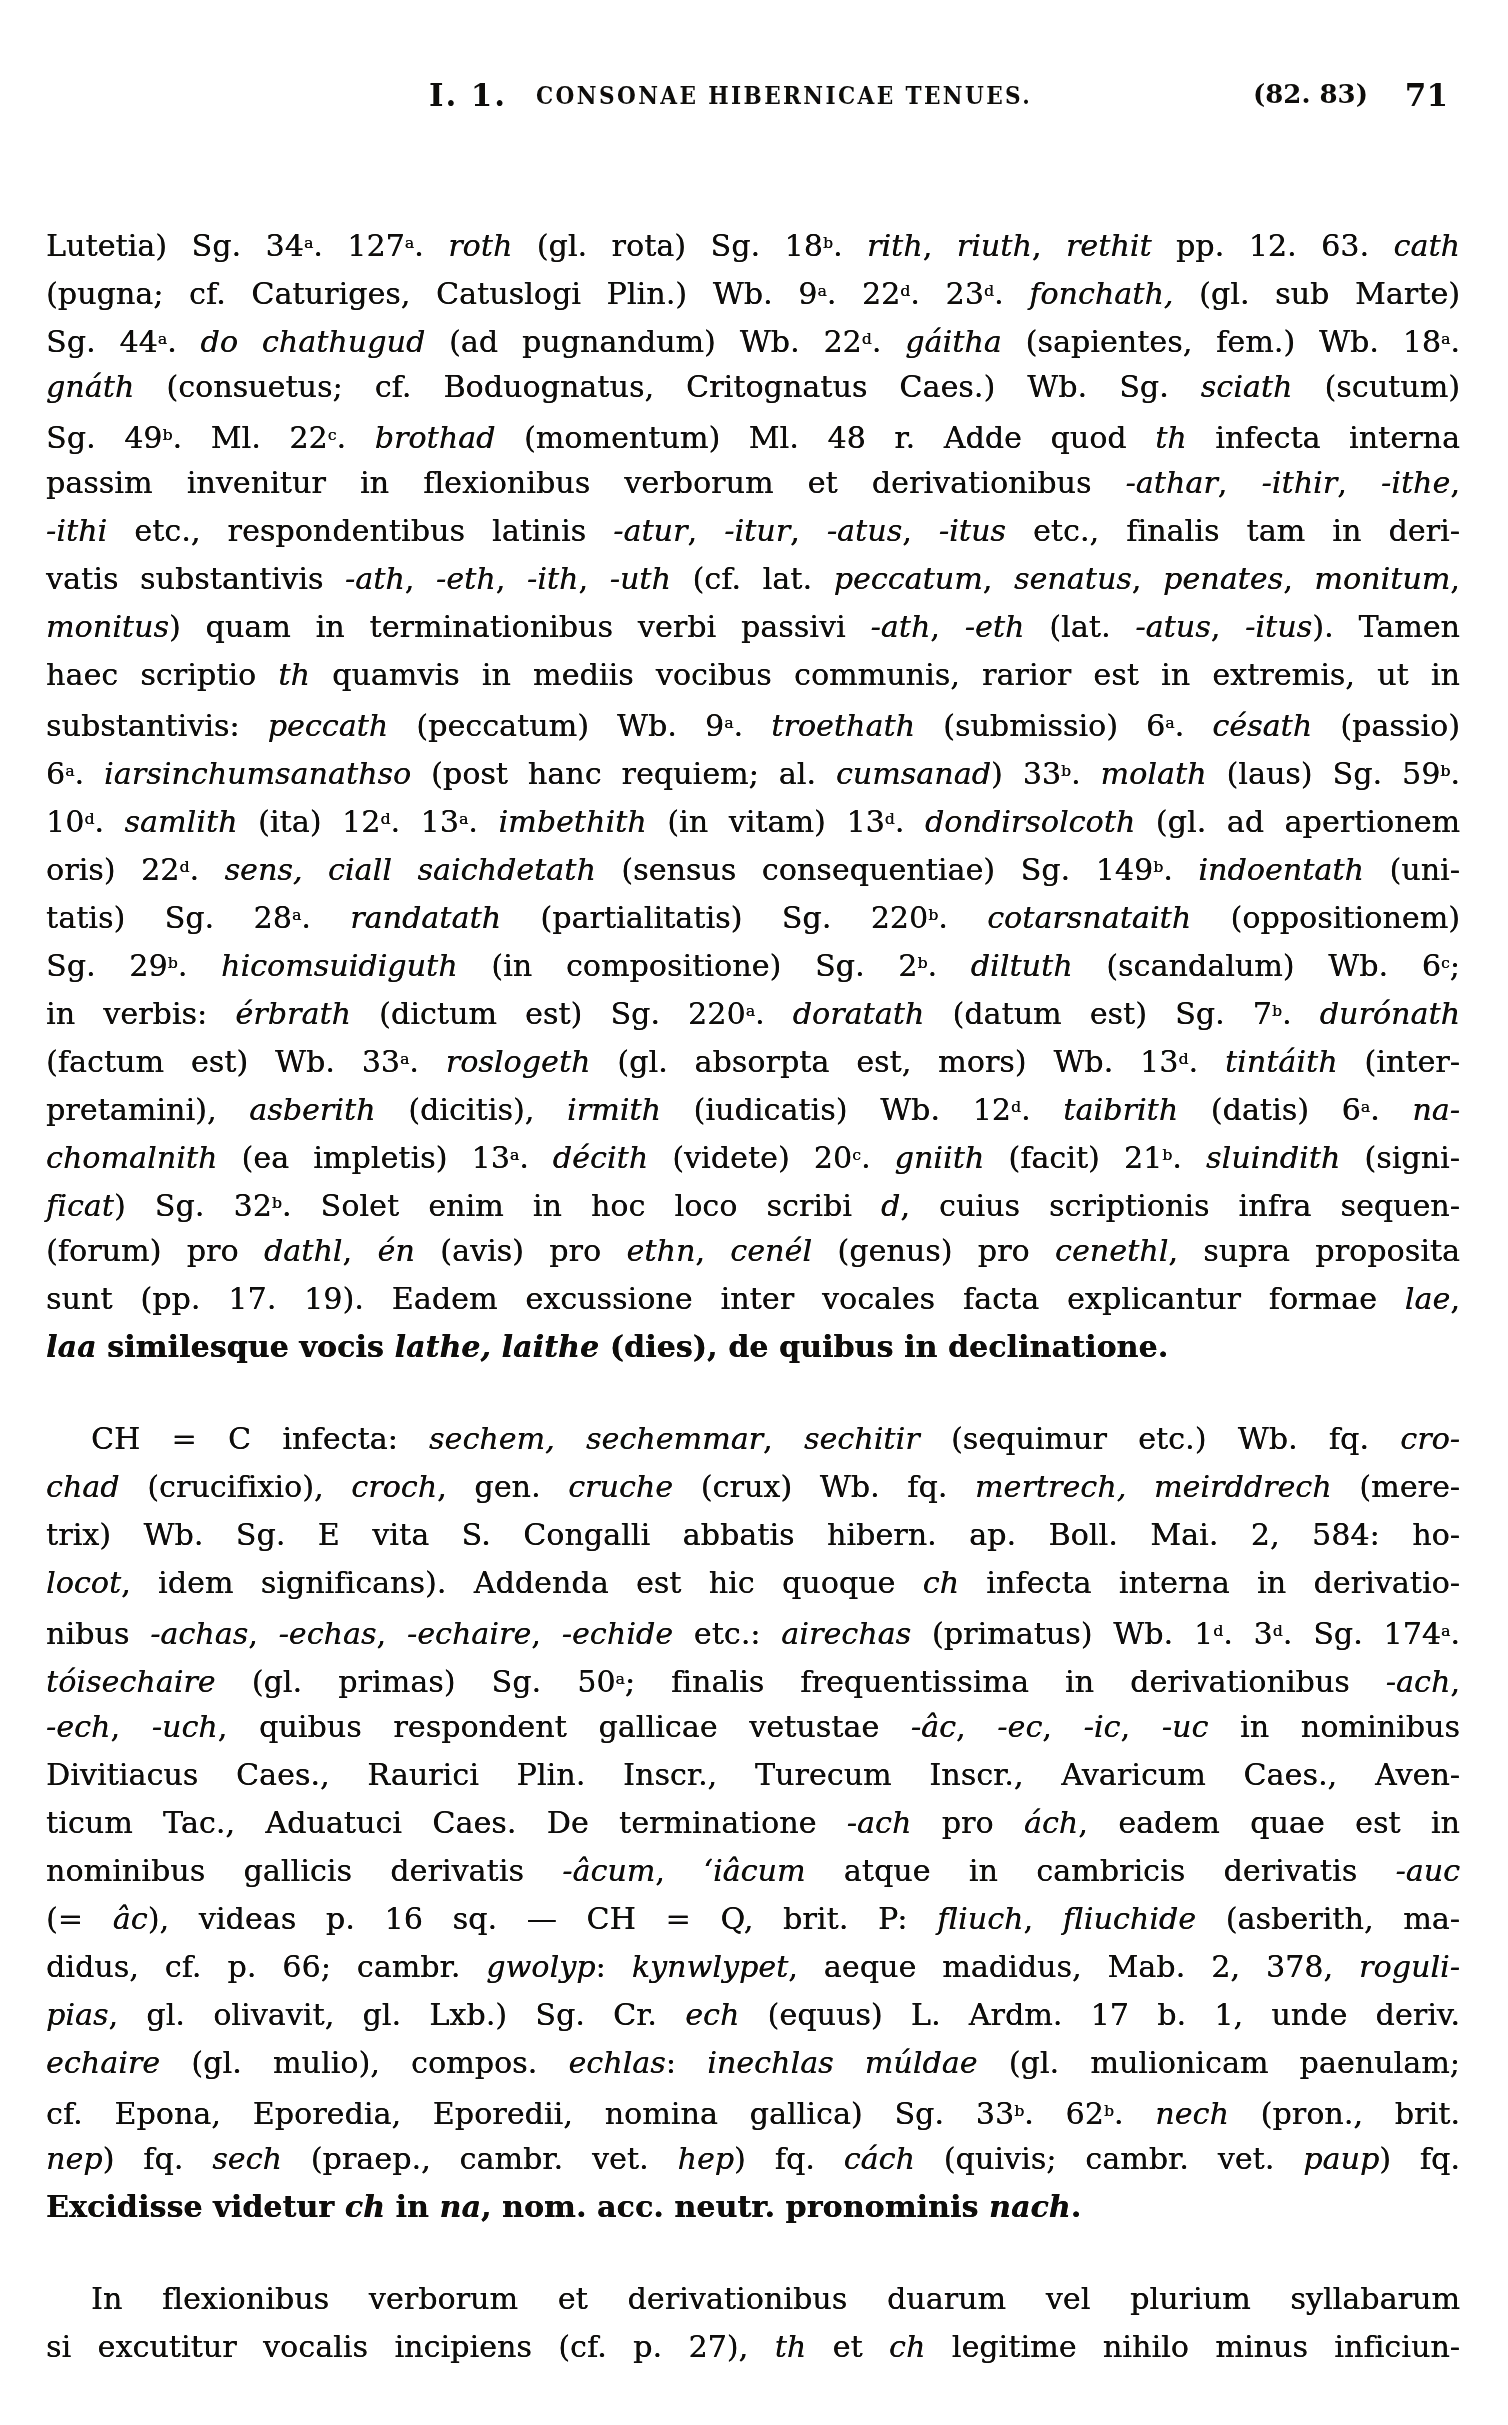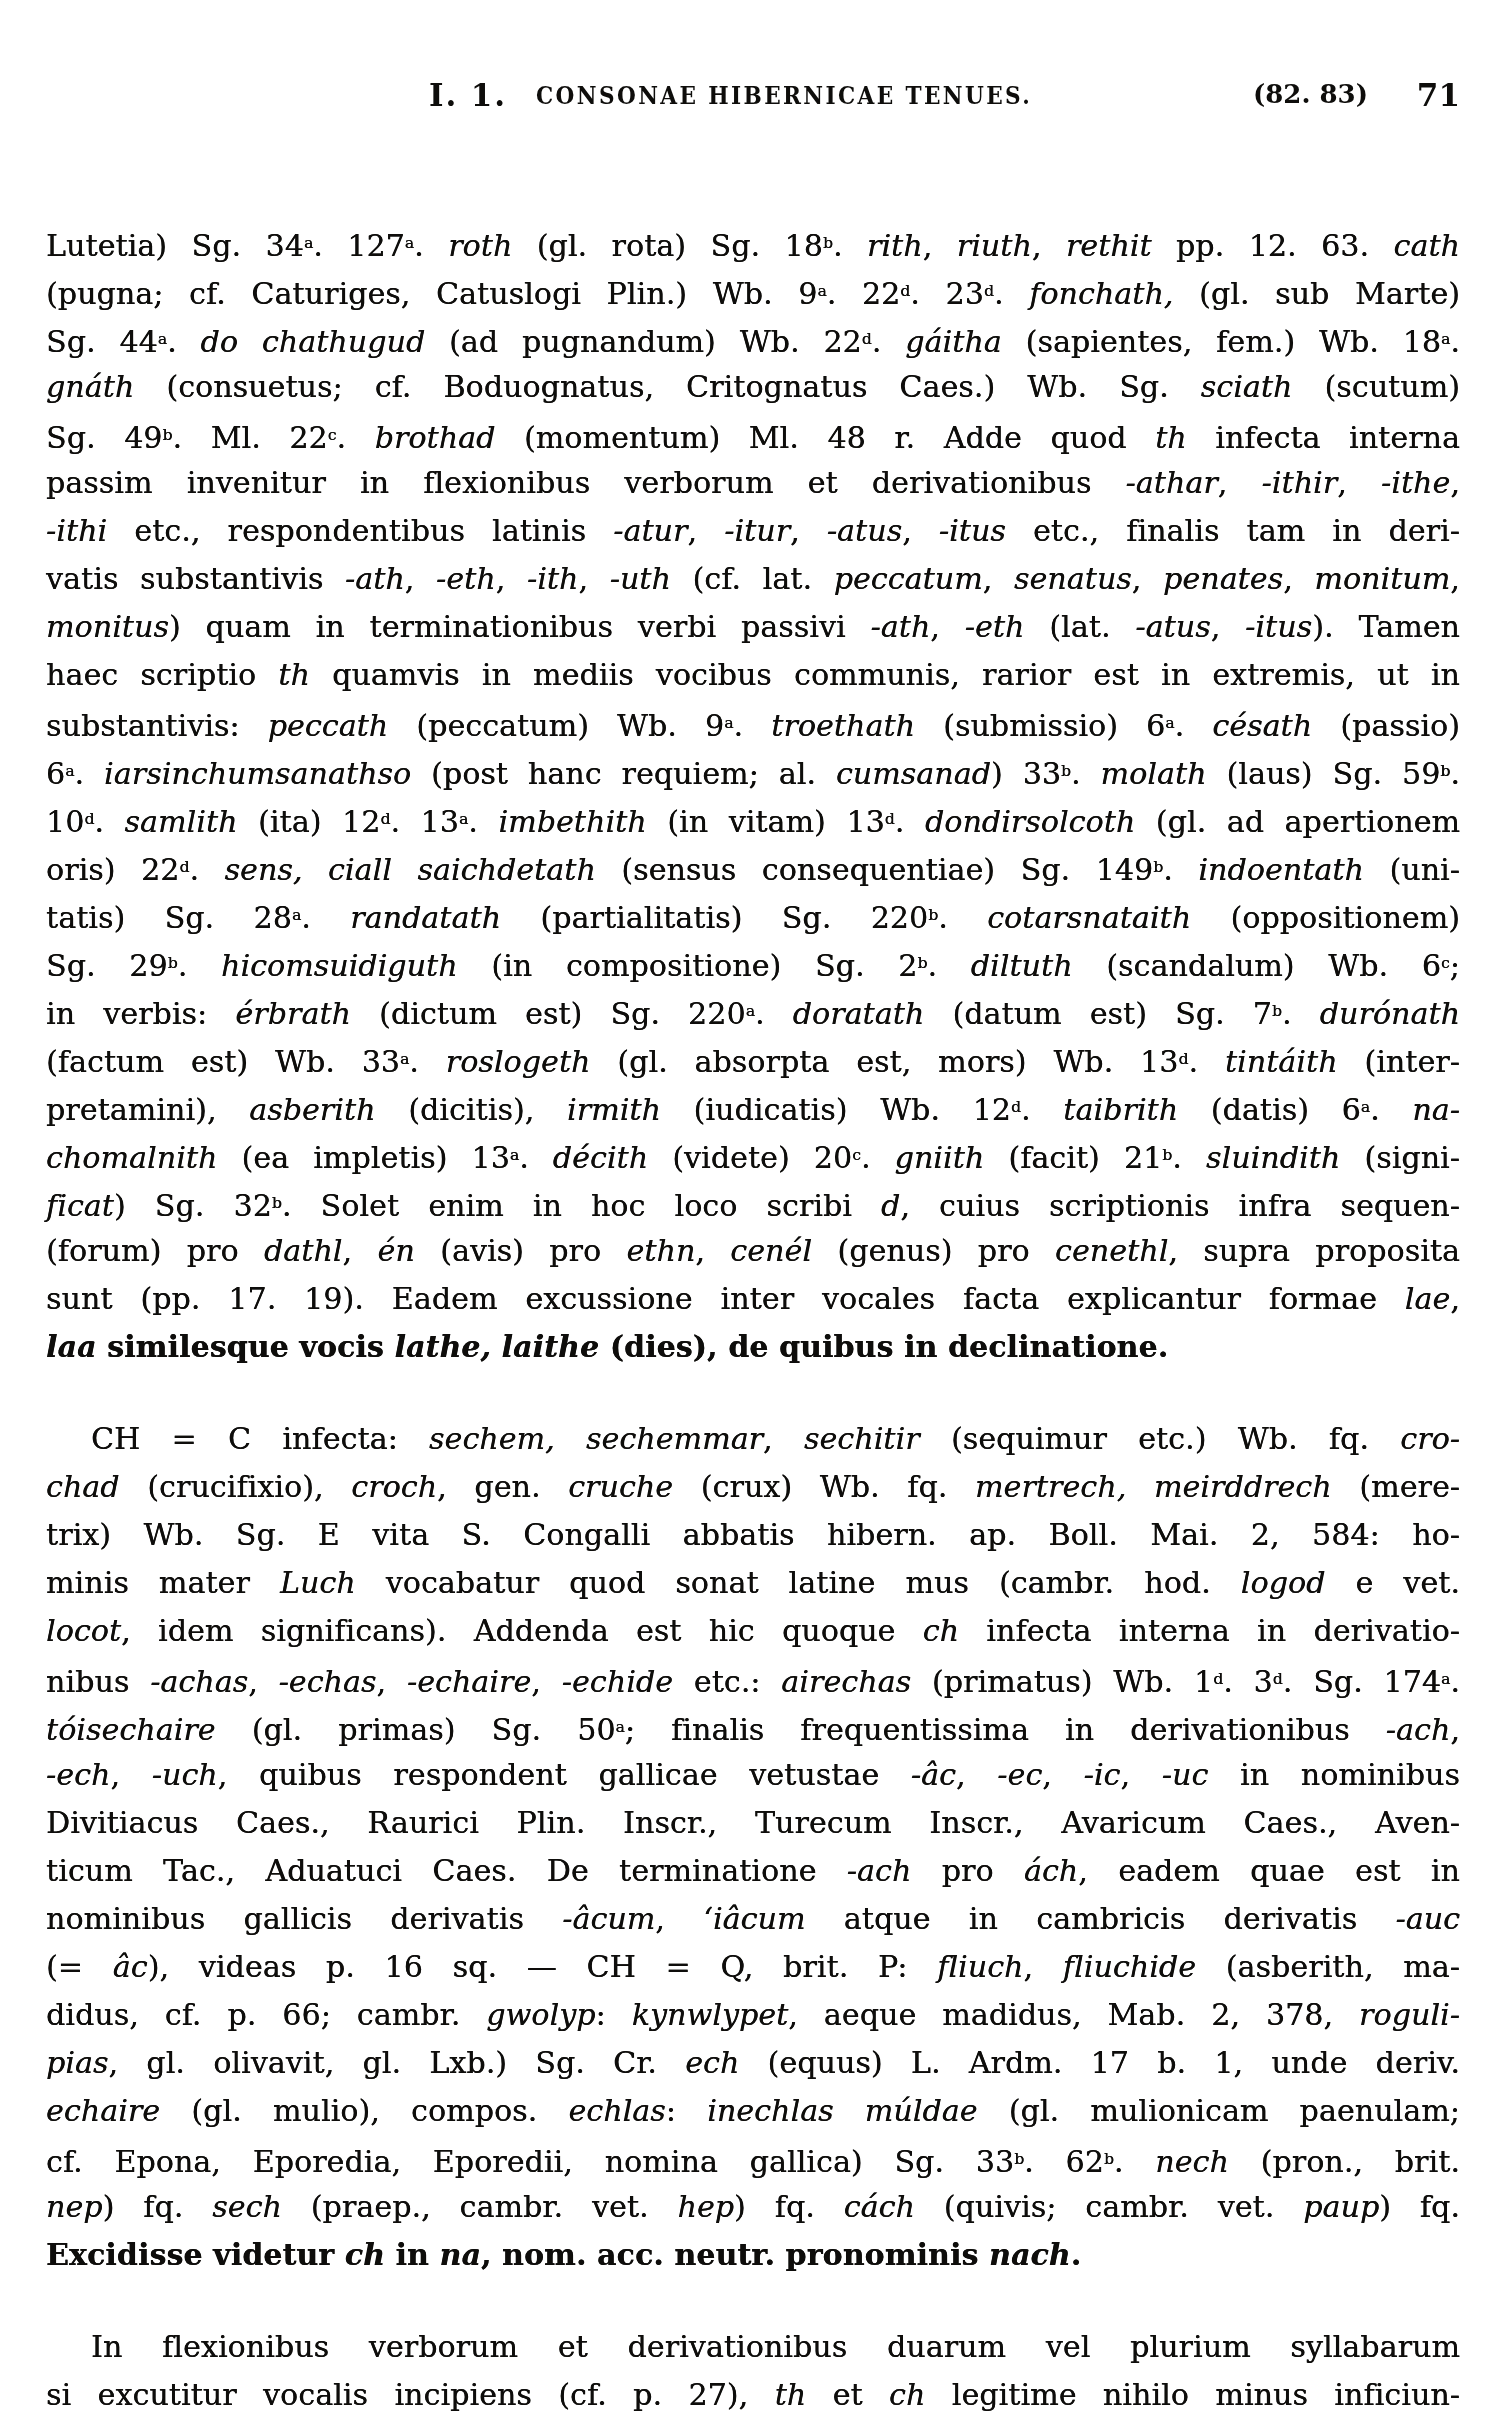--- a/index.html
+++ b/index.html
@@ -19,21 +19,21 @@
   .rh-title{
     position:absolute;left:490px;top:3.9px;
     font-size:24px;font-weight:bold;letter-spacing:2.4px;white-space:nowrap;
     font-stretch:condensed;
   }
   .rh-folio{
     position:absolute;right:92px;top:1.9px;
     font-size:26px;font-weight:bold;white-space:nowrap;
   }
   .rh-pageno{
-    position:absolute;right:0;top:0;
+    position:absolute;right:12px;top:0;
     font-size:31px;font-weight:bold;white-space:nowrap;
   }
   
   .textblock{
     position:absolute;top:219px;left:46px;width:1414px;
     font-size:30px;line-height:48px;
     text-shadow:0.3px 0 0 currentColor;
     letter-spacing:0.1px;
   }
   .line{
@@ -85,21 +85,20 @@
       <div class="line"><span class="seg-r">(factum est) Wb. 33</span><span class="seg-s">a</span><span class="seg-r">. </span><span class="seg-i">roslogeth</span><span class="seg-r"> (gl. absorpta est, mors) Wb. 13</span><span class="seg-s">d</span><span class="seg-r">. </span><span class="seg-i">tintáith</span><span class="seg-r"> (inter-</span></div>
       <div class="line"><span class="seg-r">pretamini), </span><span class="seg-i">asberith</span><span class="seg-r"> (dicitis), </span><span class="seg-i">irmith</span><span class="seg-r"> (iudicatis) Wb. 12</span><span class="seg-s">d</span><span class="seg-r">. </span><span class="seg-i">taibrith</span><span class="seg-r"> (datis) 6</span><span class="seg-s">a</span><span class="seg-r">. </span><span class="seg-i">na-</span></div>
       <div class="line"><span class="seg-i">chomalnith</span><span class="seg-r"> (ea impletis) 13</span><span class="seg-s">a</span><span class="seg-r">. </span><span class="seg-i">décith</span><span class="seg-r"> (videte) 20</span><span class="seg-s">c</span><span class="seg-r">. </span><span class="seg-i">gniith</span><span class="seg-r"> (facit) 21</span><span class="seg-s">b</span><span class="seg-r">. </span><span class="seg-i">sluindith</span><span class="seg-r"> (signi-</span></div>
       <div class="line"><span class="seg-i">ficat</span><span class="seg-r">) Sg. 32</span><span class="seg-s">b</span><span class="seg-r">. Solet enim in hoc loco scribi </span><span class="seg-i">d</span><span class="seg-r">, cuius scriptionis infra sequen-</span></div>
       <div class="line"><span class="seg-r">(forum) pro </span><span class="seg-i">dathl</span><span class="seg-r">, </span><span class="seg-i">én</span><span class="seg-r"> (avis) pro </span><span class="seg-i">ethn</span><span class="seg-r">, </span><span class="seg-i">cenél</span><span class="seg-r"> (genus) pro </span><span class="seg-i">cenethl</span><span class="seg-r">, supra proposita</span></div>
       <div class="line"><span class="seg-r">sunt (pp. 17. 19). Eadem excussione inter vocales facta explicantur formae </span><span class="seg-i">lae</span><span class="seg-r">,</span></div>
       <div class="line nj"><span class="seg-i">laa</span><span class="seg-r"> similesque vocis </span><span class="seg-i">lathe, laithe</span><span class="seg-r"> (dies), de quibus in declinatione.</span></div>
       <div class="line ind"><span class="seg-r">CH = C infecta: </span><span class="seg-i">sechem, sechemmar</span><span class="seg-r">, </span><span class="seg-i">sechitir</span><span class="seg-r"> (sequimur etc.) Wb. fq. </span><span class="seg-i">cro-</span></div>
       <div class="line"><span class="seg-i">chad</span><span class="seg-r"> (crucifixio), </span><span class="seg-i">croch</span><span class="seg-r">, gen. </span><span class="seg-i">cruche</span><span class="seg-r"> (crux) Wb. fq. </span><span class="seg-i">mertrech, meirddrech</span><span class="seg-r"> (mere-</span></div>
       <div class="line"><span class="seg-r">trix) Wb. Sg. E vita S. Congalli abbatis hibern. ap. Boll. Mai. 2, 584: ho-</span></div>
-      <div class="line"><span class="seg-r">minis mater </span><span class="seg-i">Luch</span><span class="seg-r"> vocabatur quod sonat latine mus (cambr. hod. </span><span class="seg-i">logod</span><span class="seg-r"> e vet.</span></div>
       <div class="line"><span class="seg-i">locot</span><span class="seg-r">, idem significans). Addenda est hic quoque </span><span class="seg-i">ch</span><span class="seg-r"> infecta interna in derivatio-</span></div>
       <div class="line"><span class="seg-r">nibus </span><span class="seg-i">-achas</span><span class="seg-r">, </span><span class="seg-i">-echas</span><span class="seg-r">, </span><span class="seg-i">-echaire</span><span class="seg-r">, </span><span class="seg-i">-echide</span><span class="seg-r"> etc.: </span><span class="seg-i">airechas</span><span class="seg-r"> (primatus) Wb. 1</span><span class="seg-s">d</span><span class="seg-r">. 3</span><span class="seg-s">d</span><span class="seg-r">. Sg. 174</span><span class="seg-s">a</span><span class="seg-r">.</span></div>
       <div class="line"><span class="seg-i">tóisechaire</span><span class="seg-r"> (gl. primas) Sg. 50</span><span class="seg-s">a</span><span class="seg-r">; finalis frequentissima in derivationibus </span><span class="seg-i">-ach</span><span class="seg-r">,</span></div>
       <div class="line"><span class="seg-i">-ech</span><span class="seg-r">, </span><span class="seg-i">-uch</span><span class="seg-r">, quibus respondent gallicae vetustae </span><span class="seg-i">-âc</span><span class="seg-r">, </span><span class="seg-i">-ec</span><span class="seg-r">, </span><span class="seg-i">-ic</span><span class="seg-r">, </span><span class="seg-i">-uc</span><span class="seg-r"> in nominibus</span></div>
       <div class="line"><span class="seg-r">Divitiacus Caes., Raurici Plin. Inscr., Turecum Inscr., Avaricum Caes., Aven-</span></div>
       <div class="line"><span class="seg-r">ticum Tac., Aduatuci Caes. De terminatione </span><span class="seg-i">-ach</span><span class="seg-r"> pro </span><span class="seg-i">ách</span><span class="seg-r">, eadem quae est in</span></div>
       <div class="line"><span class="seg-r">nominibus gallicis derivatis </span><span class="seg-i">-âcum</span><span class="seg-r">, </span><span class="seg-i">ʻiâcum</span><span class="seg-r"> atque in cambricis derivatis </span><span class="seg-i">-auc</span></div>
       <div class="line"><span class="seg-r">(= </span><span class="seg-i">âc</span><span class="seg-r">), videas p. 16 sq. — CH = Q, brit. P: </span><span class="seg-i">fliuch</span><span class="seg-r">, </span><span class="seg-i">fliuchide</span><span class="seg-r"> (asberith, ma-</span></div>
       <div class="line"><span class="seg-r">didus, cf. p. 66; cambr. </span><span class="seg-i">gwolyp</span><span class="seg-r">: </span><span class="seg-i">kynwlypet</span><span class="seg-r">, aeque madidus, Mab. 2, 378, </span><span class="seg-i">roguli-</span></div>
       <div class="line"><span class="seg-i">pias</span><span class="seg-r">, gl. olivavit, gl. Lxb.) Sg. Cr. </span><span class="seg-i">ech</span><span class="seg-r"> (equus) L. Ardm. 17 b. 1, unde deriv.</span></div>

